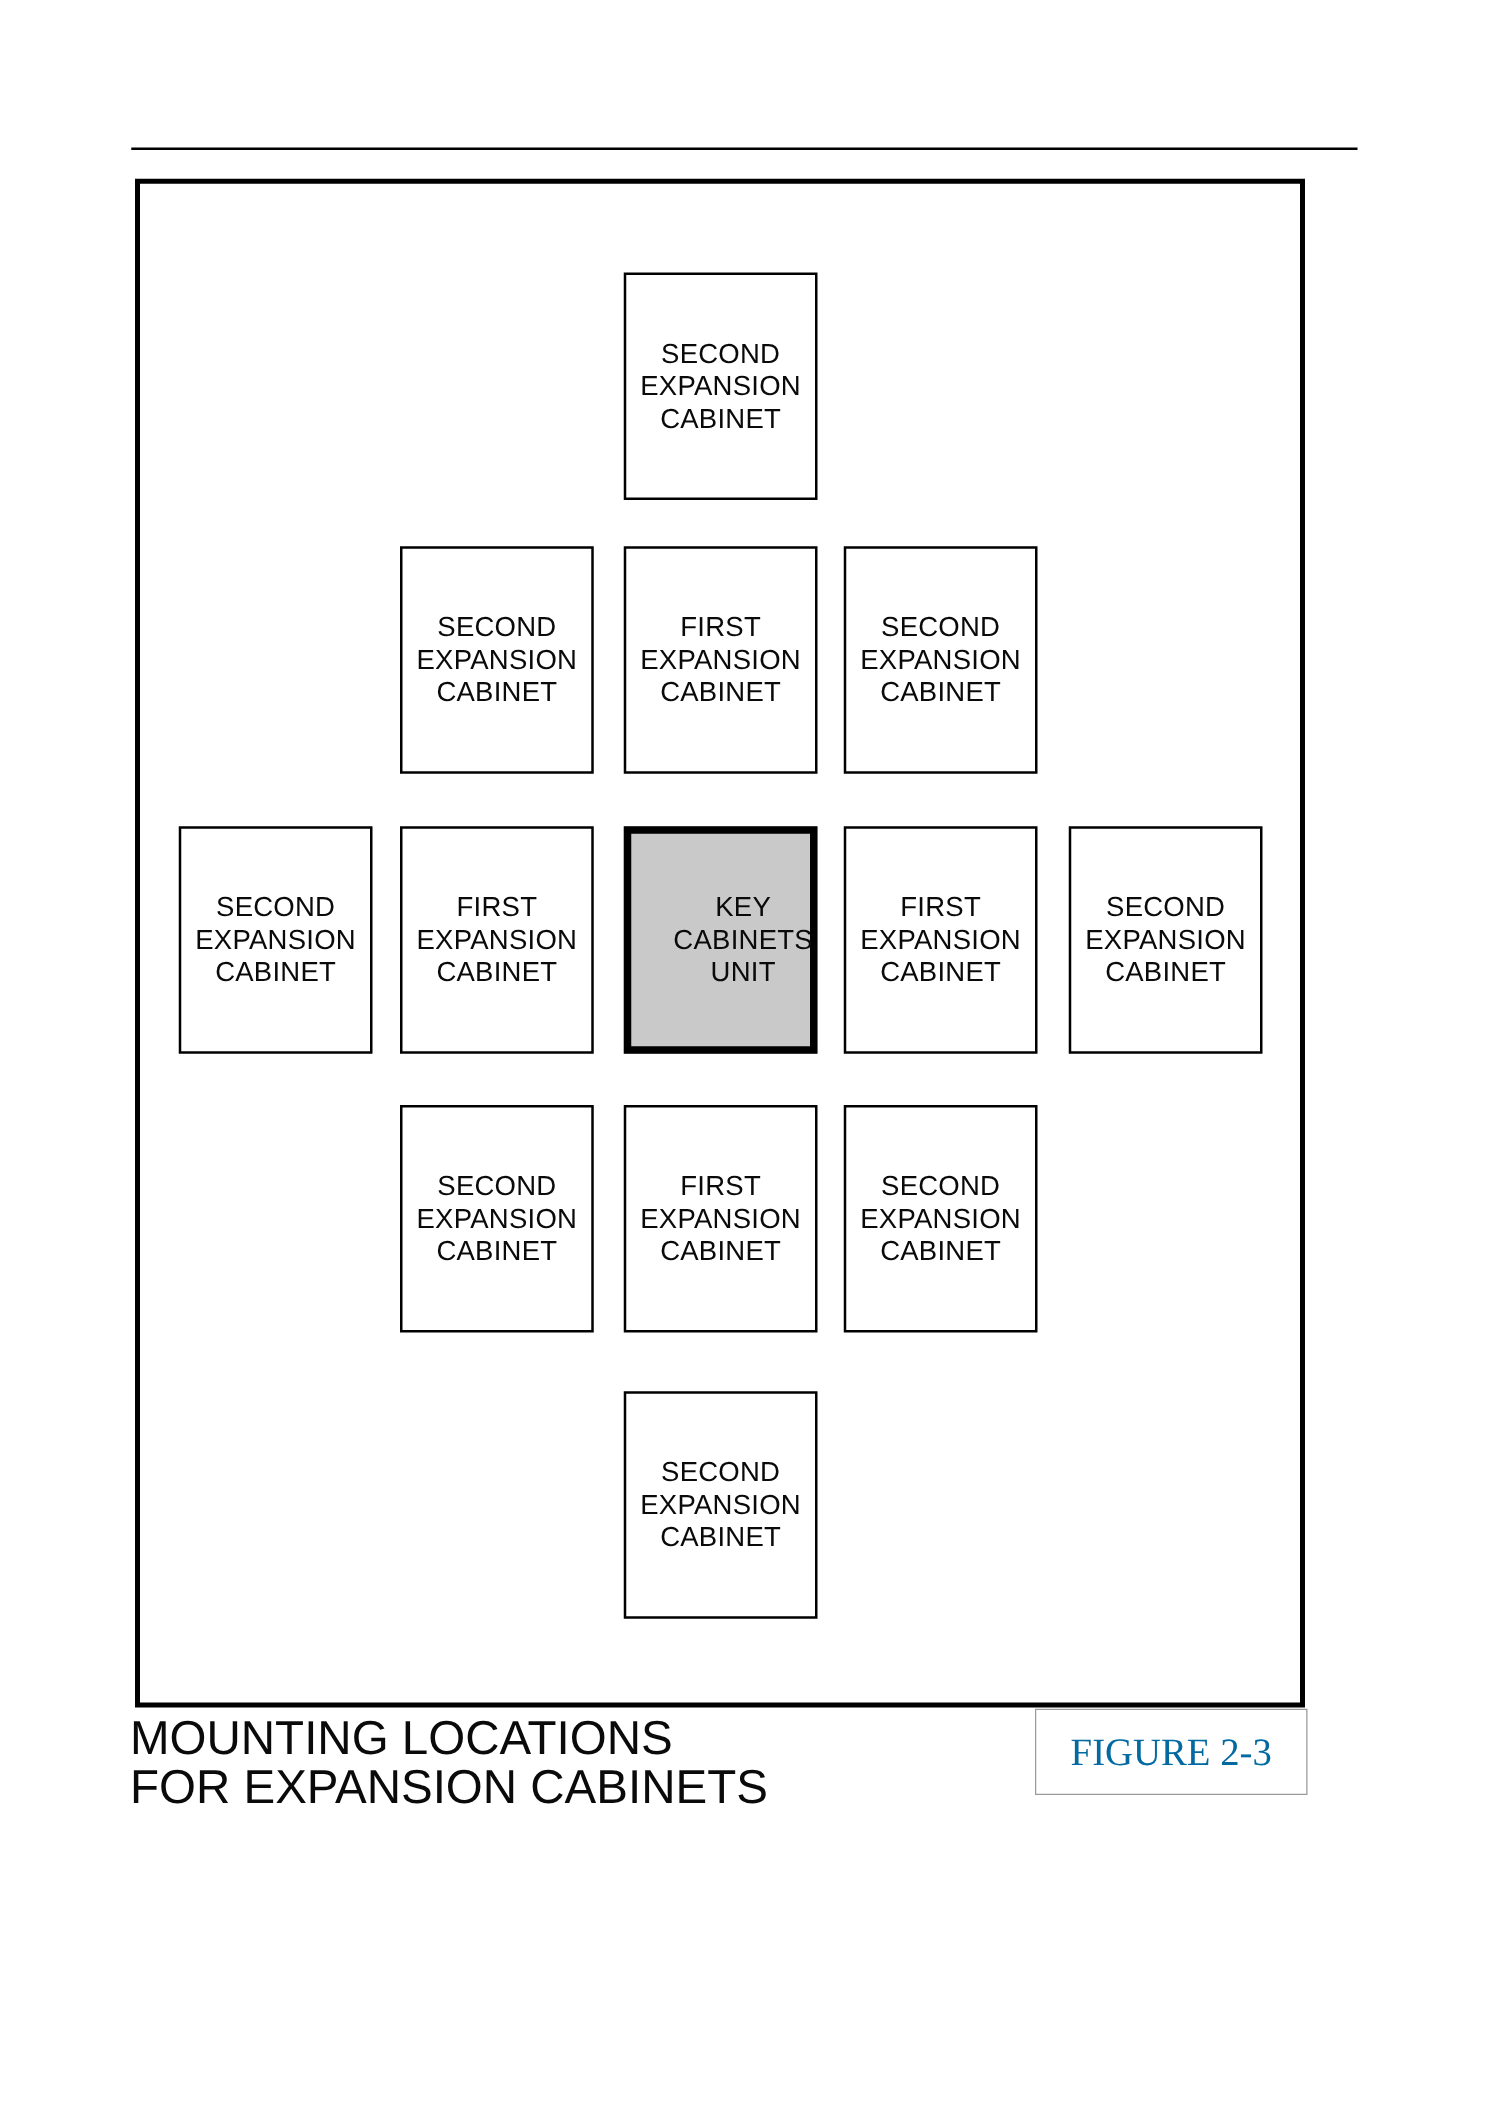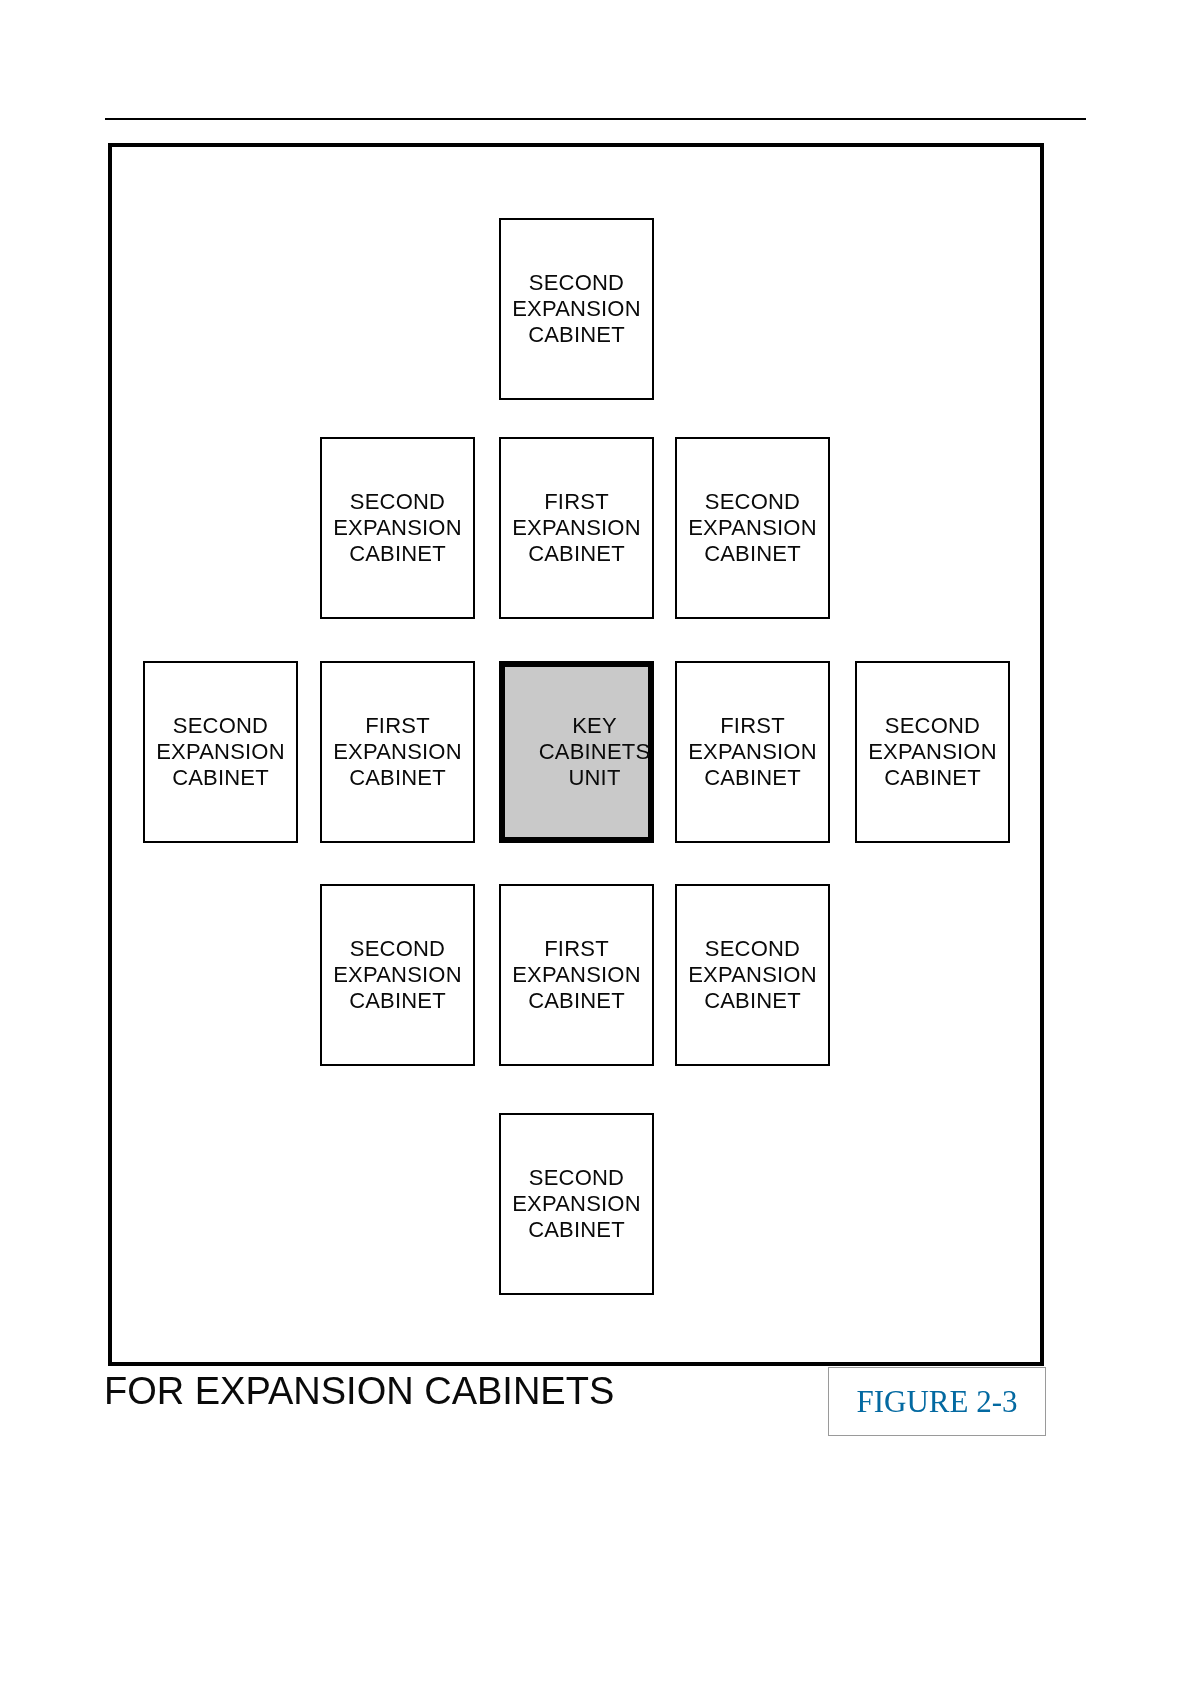--- a/index.html
+++ b/index.html
@@ -133,18 +133,19 @@
         <div>EXPANSION</div>
         <div>CABINET</div>
       </div>
       <div class="cell" style="left: 499px; top: 1113px; width: 155px; height: 182px;">
         <div>SECOND</div>
         <div>EXPANSION</div>
         <div>CABINET</div>
       </div>
     </div>
   <div class="caption">
+    <div>MOUNTING LOCATIONS</div>
     <div>FOR EXPANSION CABINETS</div>
   </div>
   <div class="figure-box">
     <span>FIGURE 2-3</span>
   </div>
 </div>
 
 </body></html>

